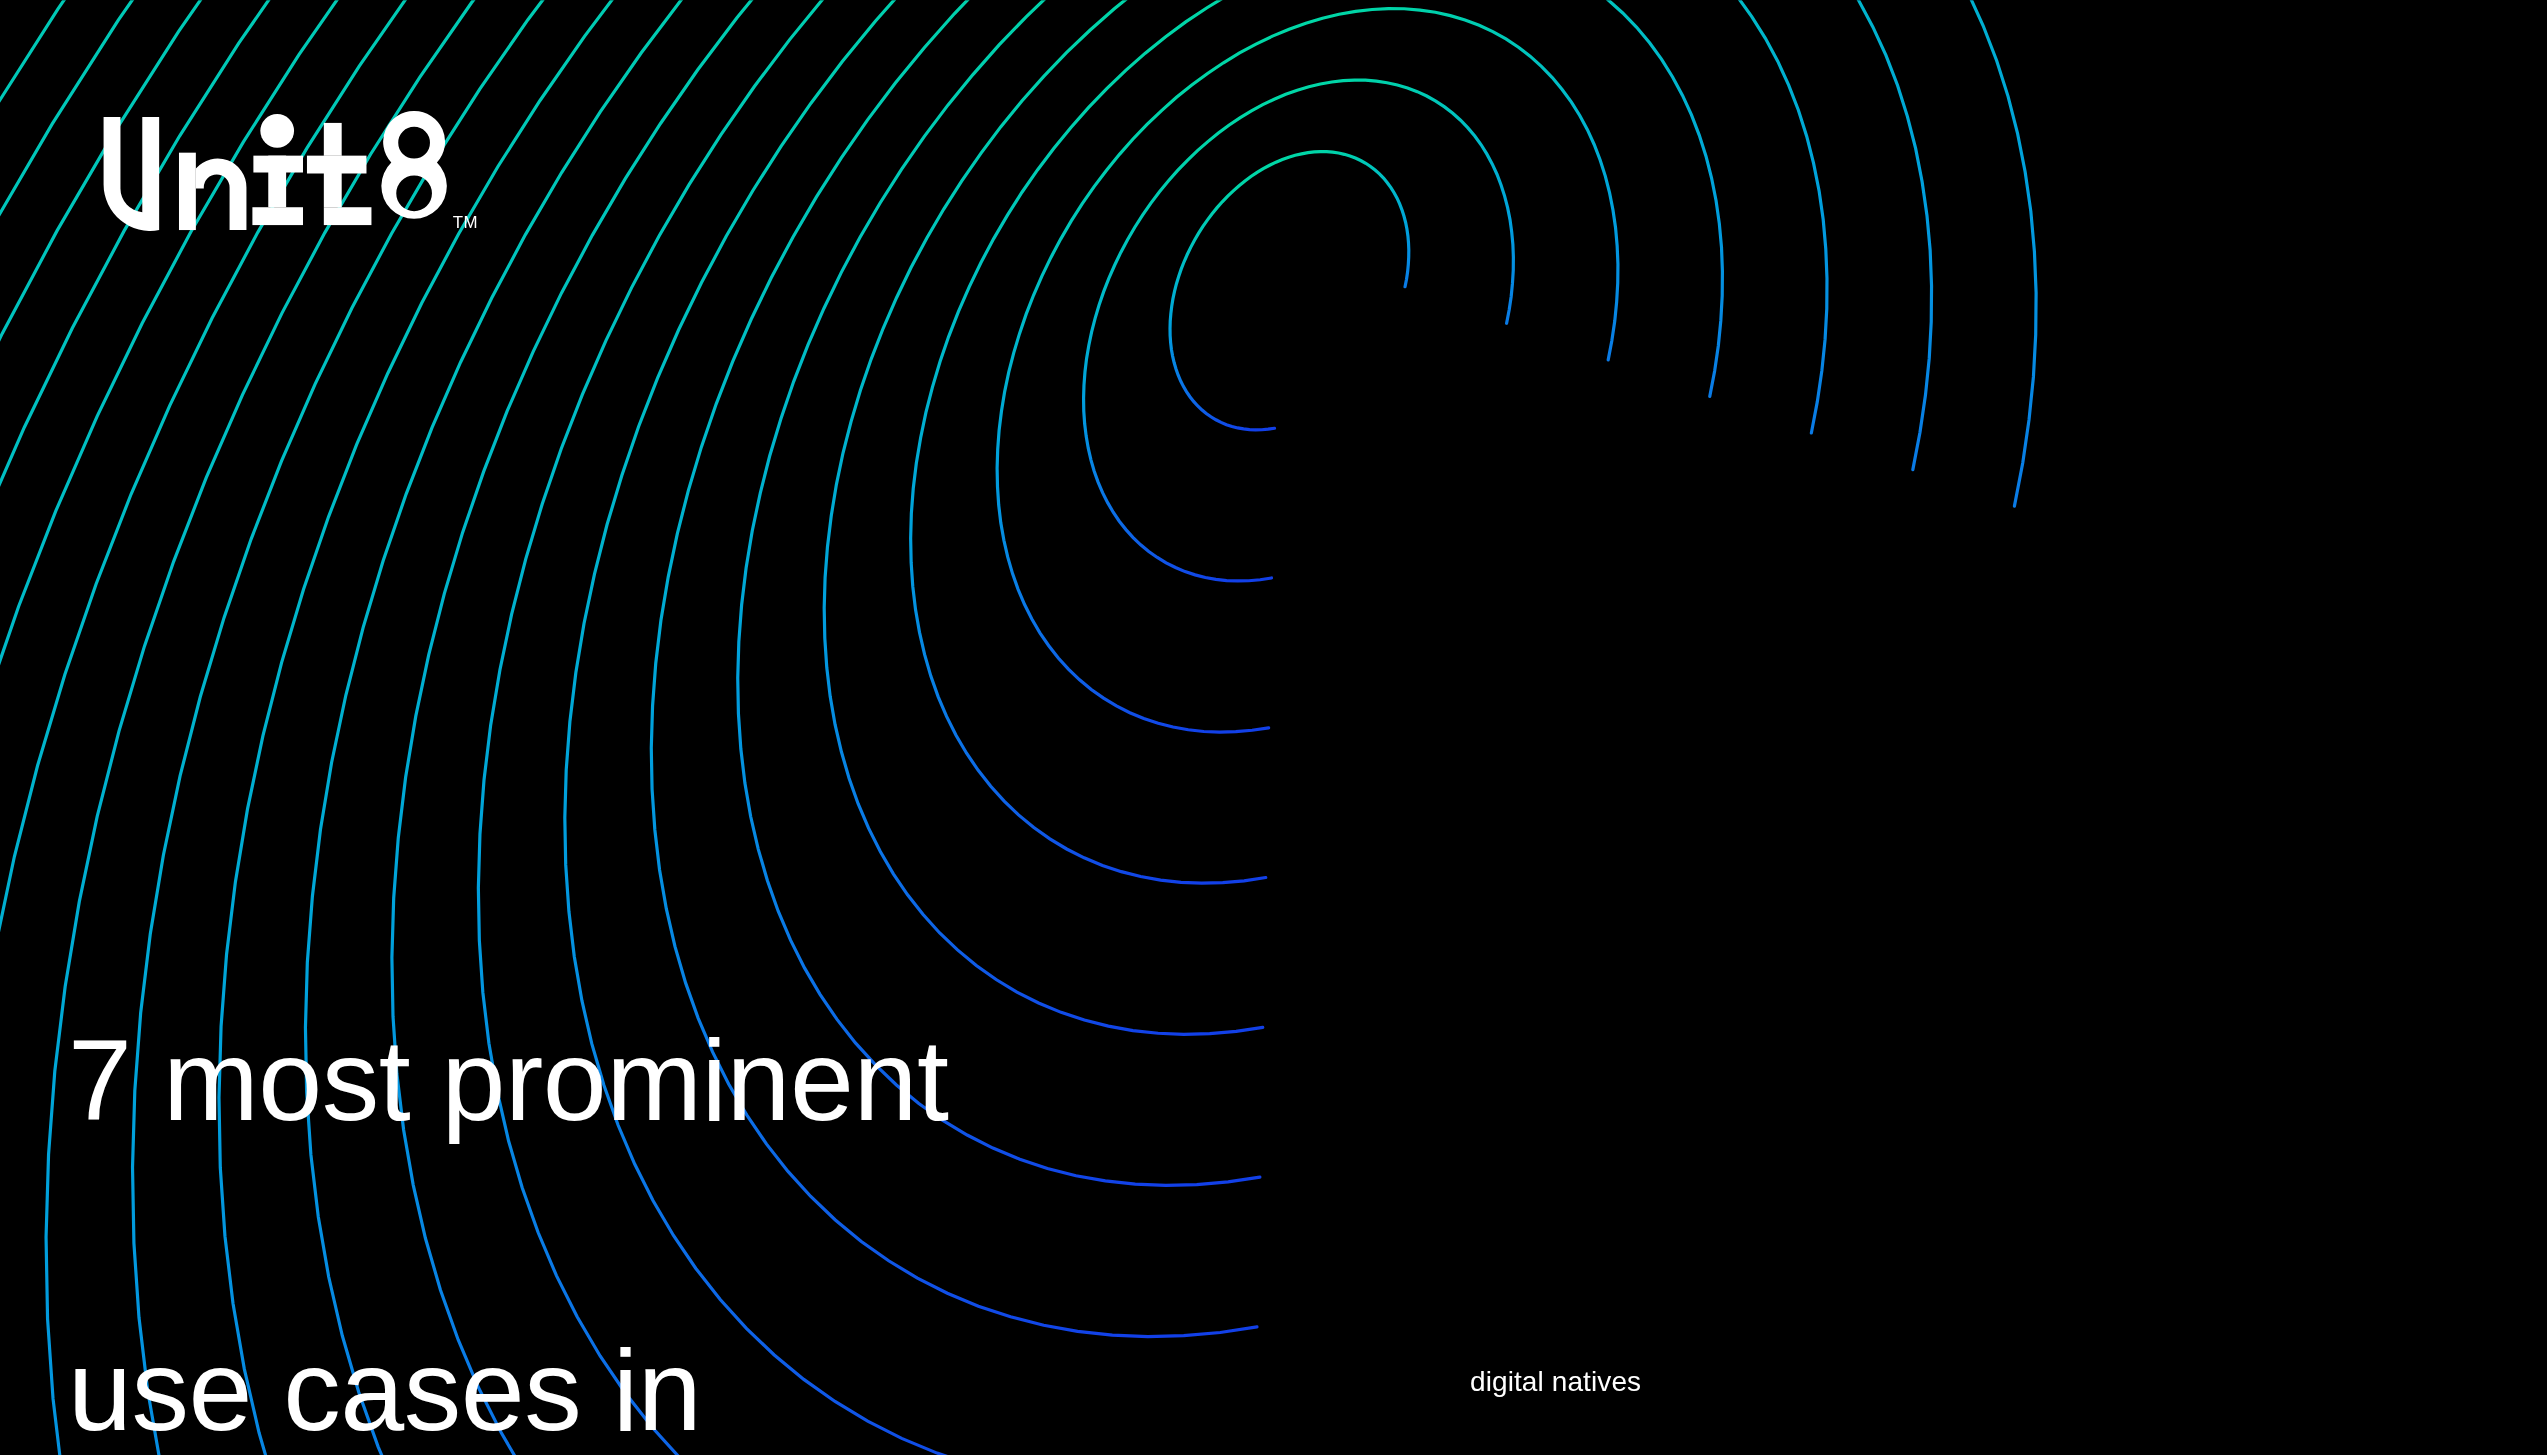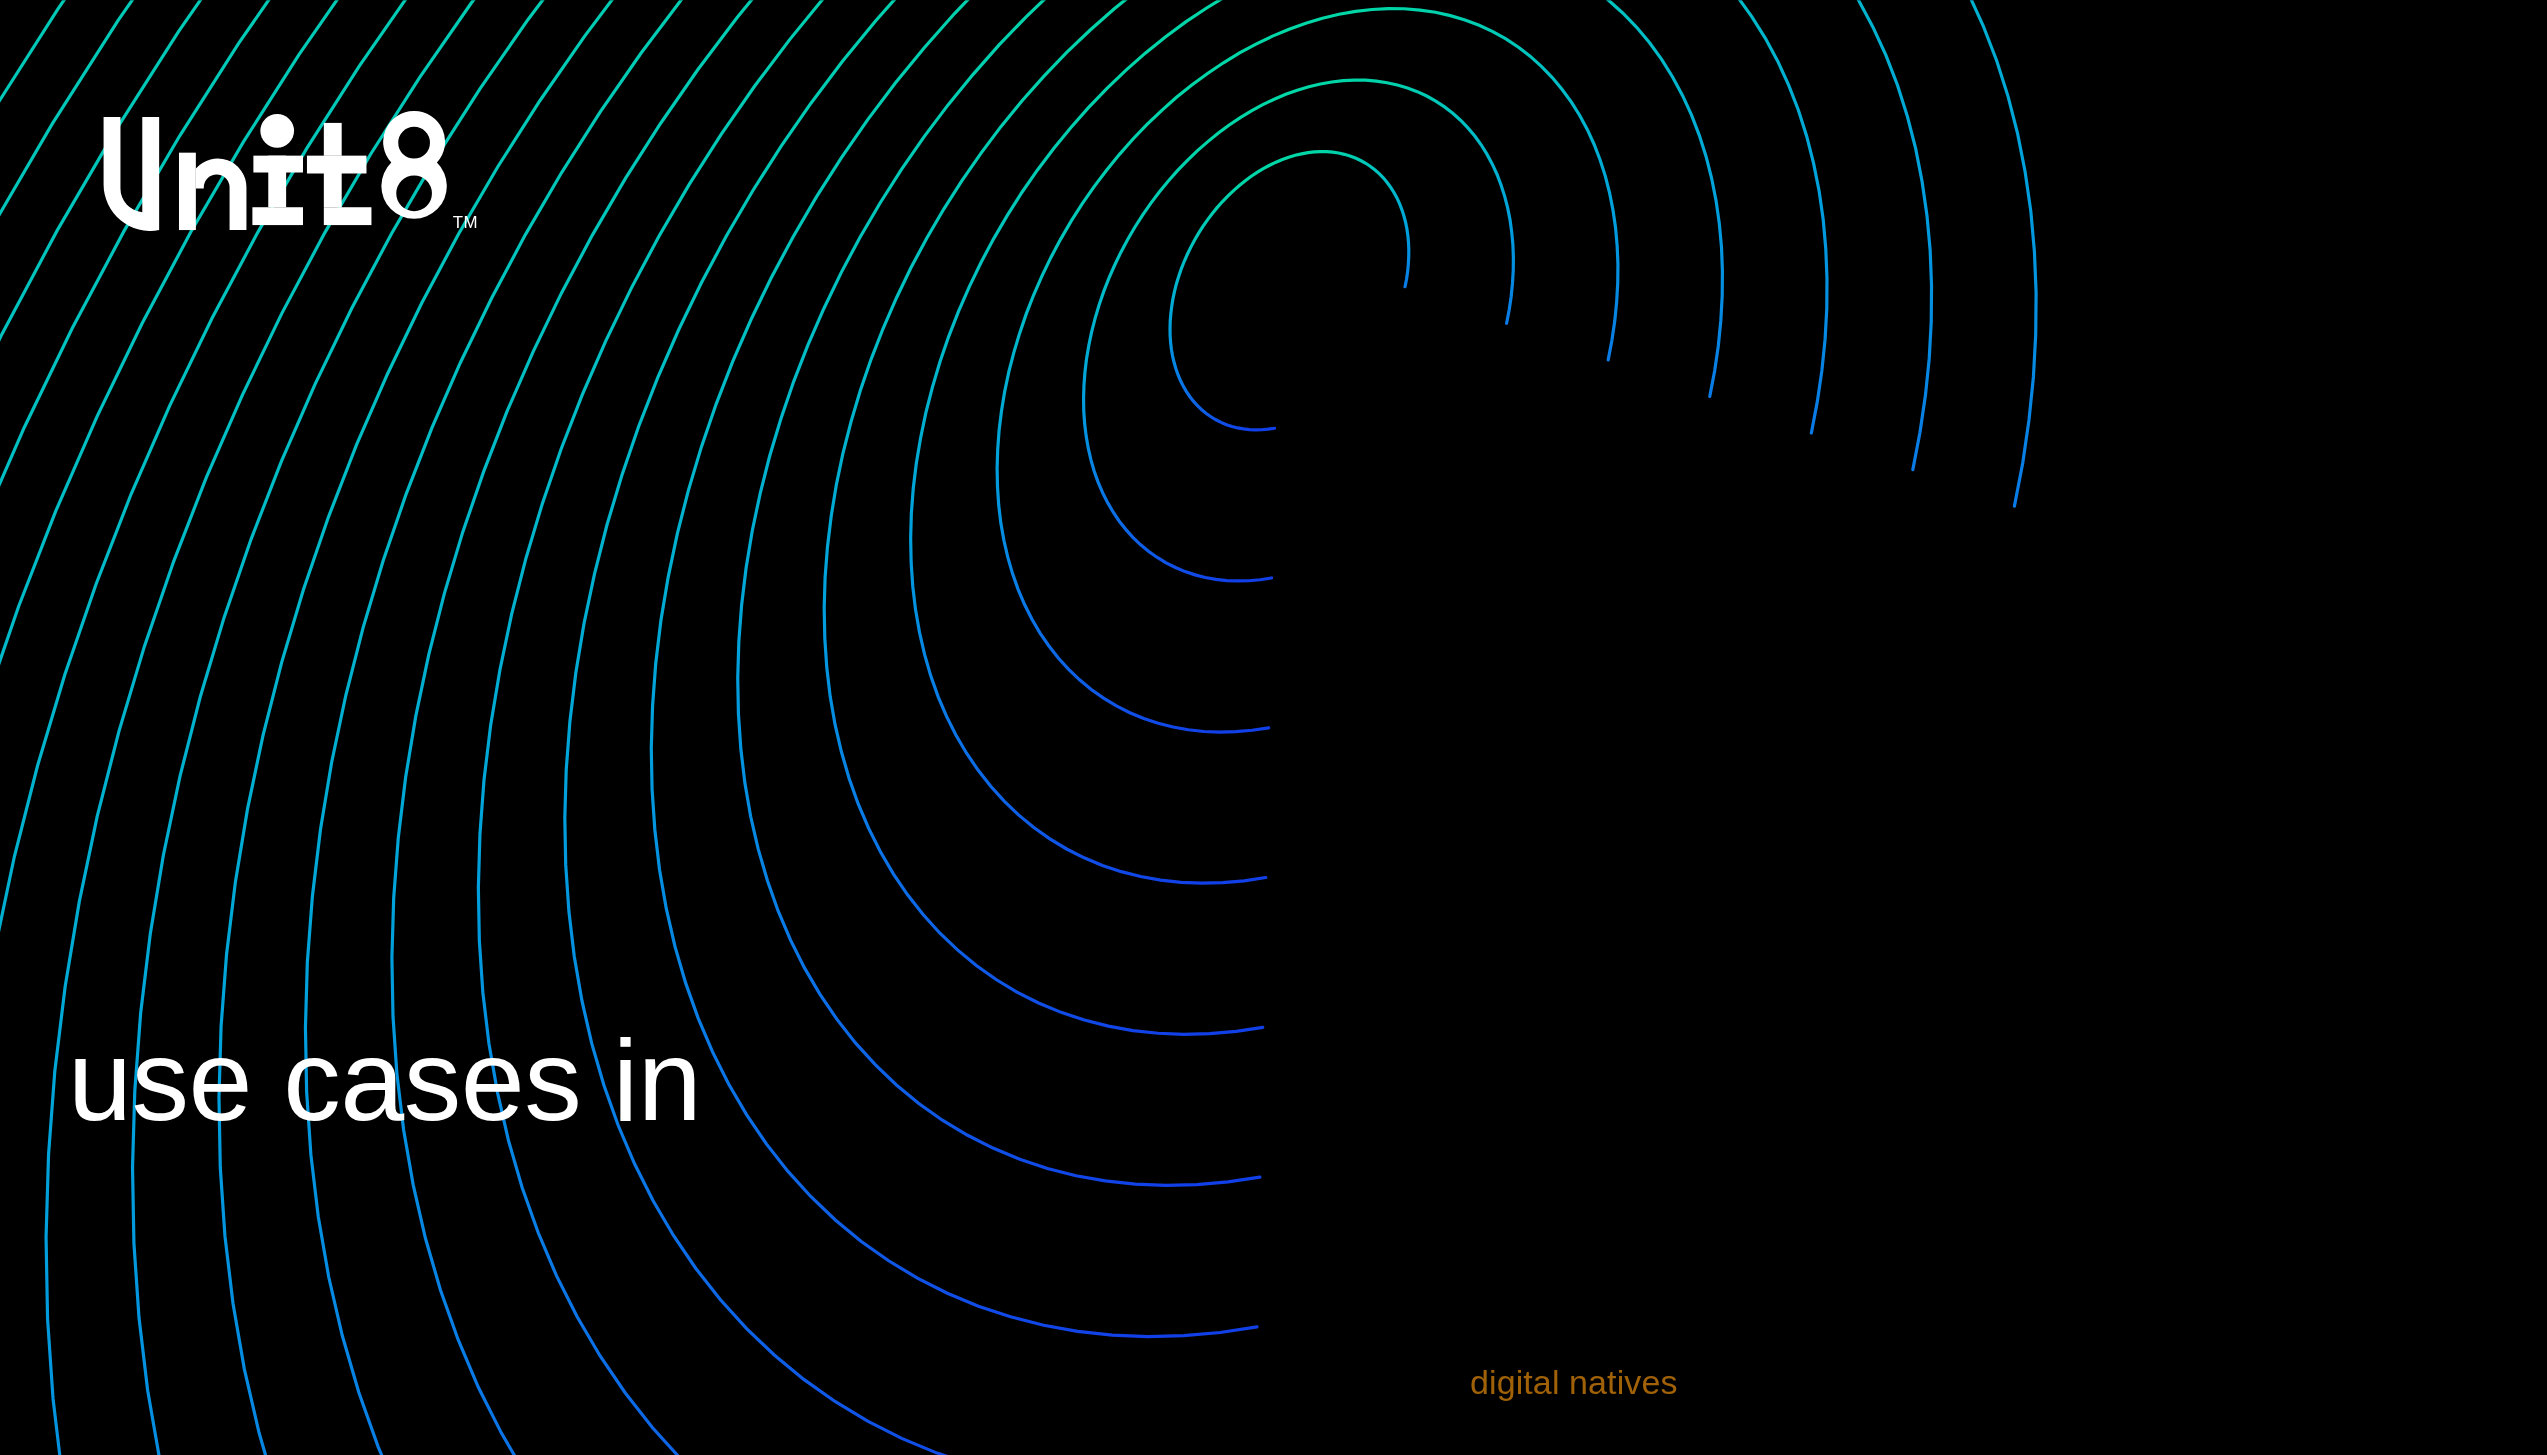--- a/index.html
+++ b/index.html
@@ -51,22 +51,22 @@
     letter-spacing: -0.5px;
     white-space: pre-line;
   }
   .headline-line { display: block; }
 
   
   #footer-caption {
     position: absolute;
     left: 1470px;
     top: 1367px;
-    color: #a16207;
-    font-size: 34px;
+    color: #ffffff;
+    font-size: 28px;
     line-height: 30px;
     font-weight: 400;
     letter-spacing: 0.1px;
   }
 
   
   #brand-mark {
     position: absolute;
     left: 2414px;
     top: 1311px;
@@ -164,20 +164,21 @@
       <rect x="222" y="97" width="48" height="18"></rect>
 
       <path d="M313,0 a31,31 0 0 1 23,52 a33,33 0 1 1 -46,0 a31,31 0 0 1 23,-52 Z
                M313,16 a16,16 0 1 0 0,32 a16,16 0 0 0 0,-32 Z
                M313,65 a18,18 0 1 0 0,36 a18,18 0 0 0 0,-36 Z"></path>
     </g>
     <text x="352" y="118" fill="#ffffff" font-size="17" font-family="Liberation Sans, sans-serif" letter-spacing="0.5">TM</text>
   </svg>
 
   <h1 id="headline">
+    <span class="headline-line">7 most prominent</span>
     <span class="headline-line">use cases in</span>
     
   </h1>
 
   <div id="footer-caption">digital natives</div>
 
   <div id="brand-mark">
     <span class="dot top"></span>
     <span class="dot bottom"></span>
   </div>

